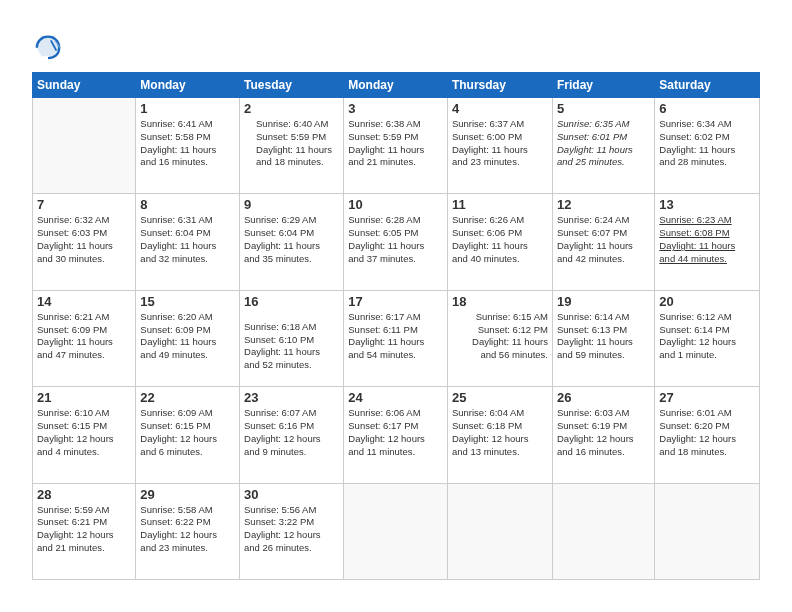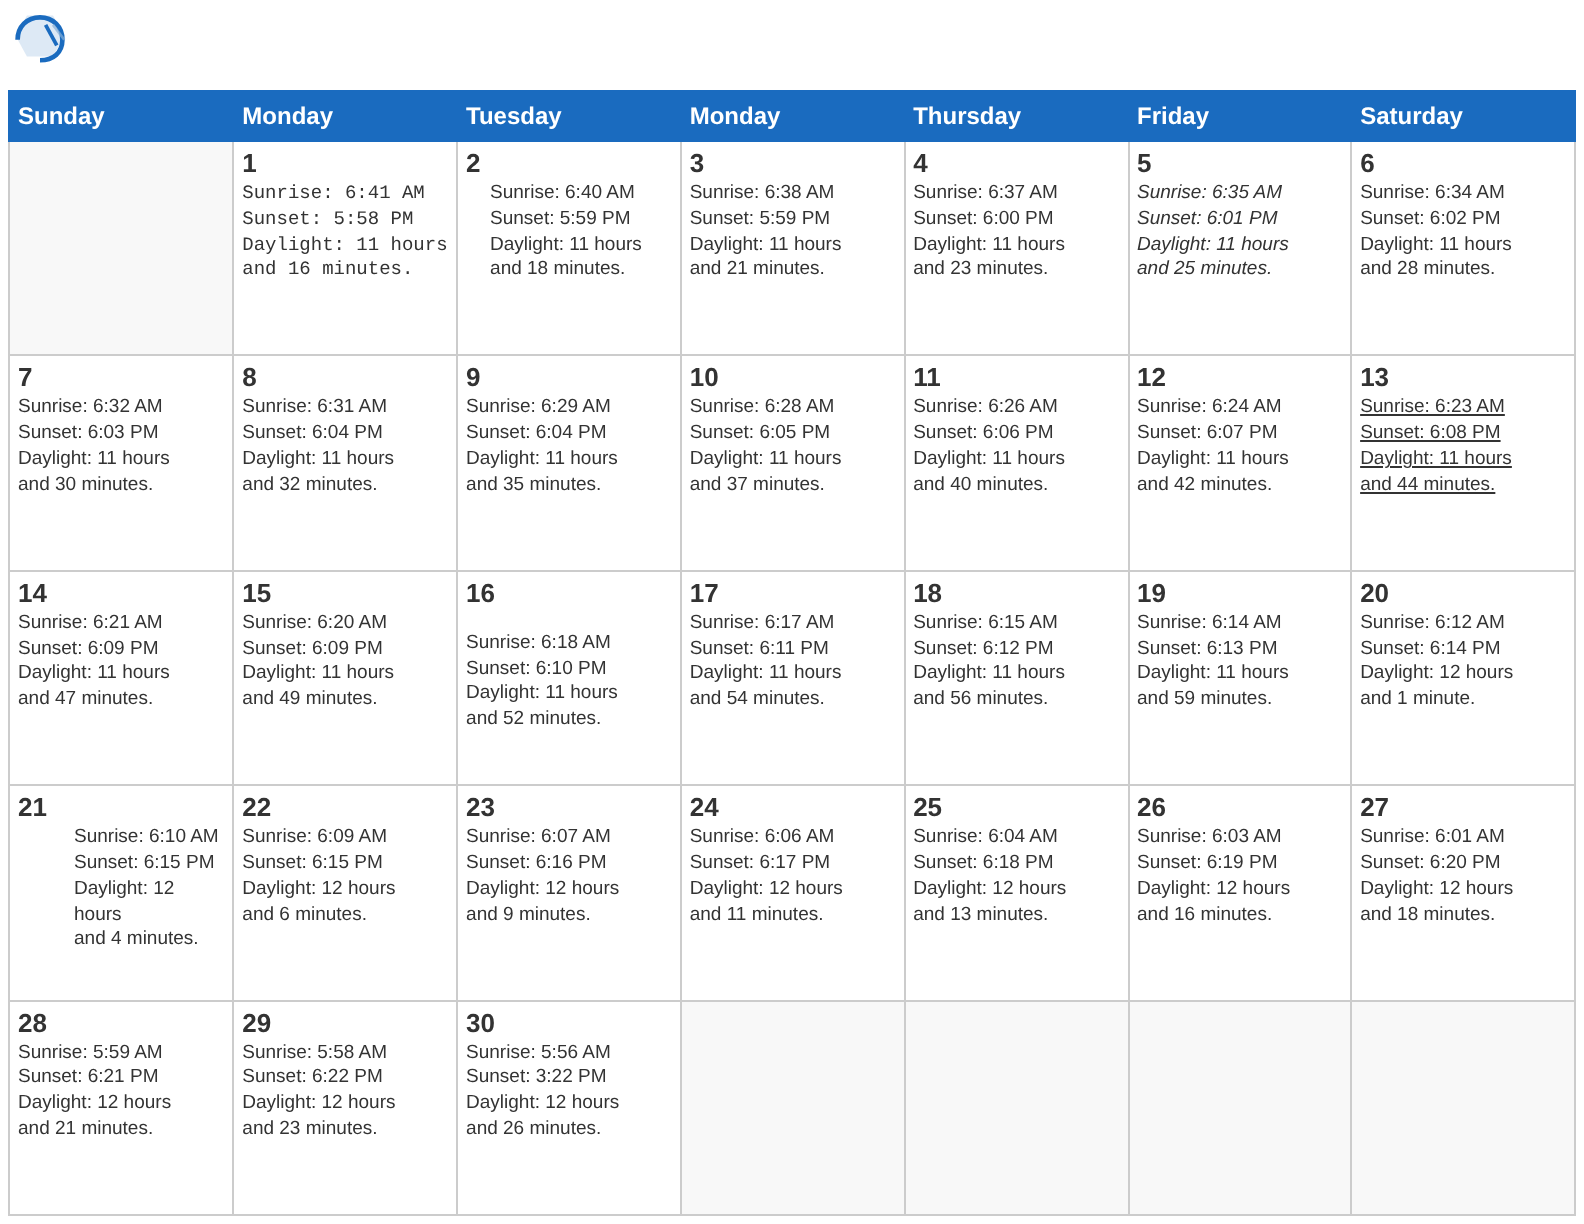--- a/index.html
+++ b/index.html
@@ -6,21 +6,21 @@
     body {
       font-family: Arial, sans-serif;
       background: #fff;
       width: 792px;
       height: 612px;
       overflow: hidden;
     }
     .page {
       width: 792px;
       height: 612px;
-      padding: 4px;
+      padding: 32px;
       display: flex;
       flex-direction: column;
     }
     .header {
       display: flex;
       justify-content: space-between;
       align-items: flex-start;
       margin-bottom: 8px;
     }
     .logo {
@@ -125,21 +125,21 @@
           <th>Thursday</th>
           <th>Friday</th>
           <th>Saturday</th>
         </tr>
     </thead>
     <tbody id="calendar-body">
     <tr>
           <td class="empty"></td>
           <td>
             <div class="day-number">1</div>
-            <div class="day-info" style="white-space: pre-line; font-family: Liberation Mono, monospace;">Sunrise: 6:41 AM
+            <div class="day-info" style="white-space: pre-line;">Sunrise: 6:41 AM
 Sunset: 5:58 PM
 Daylight: 11 hours
 and 16 minutes.</div>
           </td>
           <td>
             <div class="day-number">2</div>
             <div class="day-info" style="white-space: pre-line; margin-left: 12px;">Sunrise: 6:40 AM
 Sunset: 5:59 PM
 Daylight: 11 hours
 and 18 minutes.</div>
@@ -248,21 +248,21 @@
           </td>
           <td>
             <div class="day-number">17</div>
             <div class="day-info" style="white-space: pre-line;">Sunrise: 6:17 AM
 Sunset: 6:11 PM
 Daylight: 11 hours
 and 54 minutes.</div>
           </td>
           <td>
             <div class="day-number">18</div>
-            <div class="day-info" style="white-space: pre-line;">Sunrise: 6:15 AM
+            <div class="day-info" style="white-space: pre-line; text-align: right;">Sunrise: 6:15 AM
 Sunset: 6:12 PM
 Daylight: 11 hours
 and 56 minutes.</div>
           </td>
           <td>
             <div class="day-number">19</div>
             <div class="day-info" style="white-space: pre-line;">Sunrise: 6:14 AM
 Sunset: 6:13 PM
 Daylight: 11 hours
 and 59 minutes.</div>
@@ -271,21 +271,21 @@
             <div class="day-number">20</div>
             <div class="day-info" style="white-space: pre-line;">Sunrise: 6:12 AM
 Sunset: 6:14 PM
 Daylight: 12 hours
 and 1 minute.</div>
           </td>
         </tr>
         <tr>
           <td>
             <div class="day-number">21</div>
-            <div class="day-info" style="white-space: pre-line; margin-left: 28px;">Sunrise: 6:10 AM
+            <div class="day-info" style="white-space: pre-line;">Sunrise: 6:10 AM
 Sunset: 6:15 PM
 Daylight: 12 hours
 and 4 minutes.</div>
           </td>
           <td>
             <div class="day-number">22</div>
             <div class="day-info" style="white-space: pre-line;">Sunrise: 6:09 AM
 Sunset: 6:15 PM
 Daylight: 12 hours
 and 6 minutes.</div>

